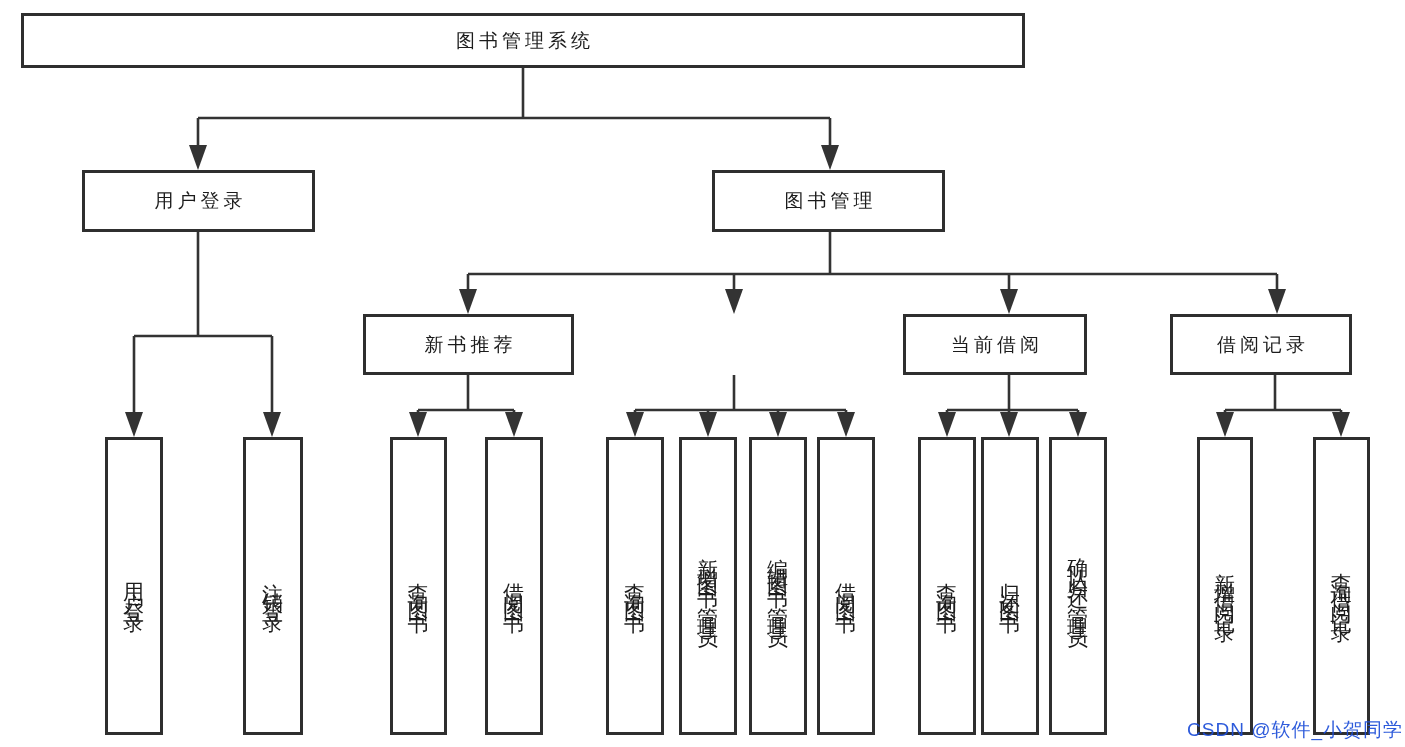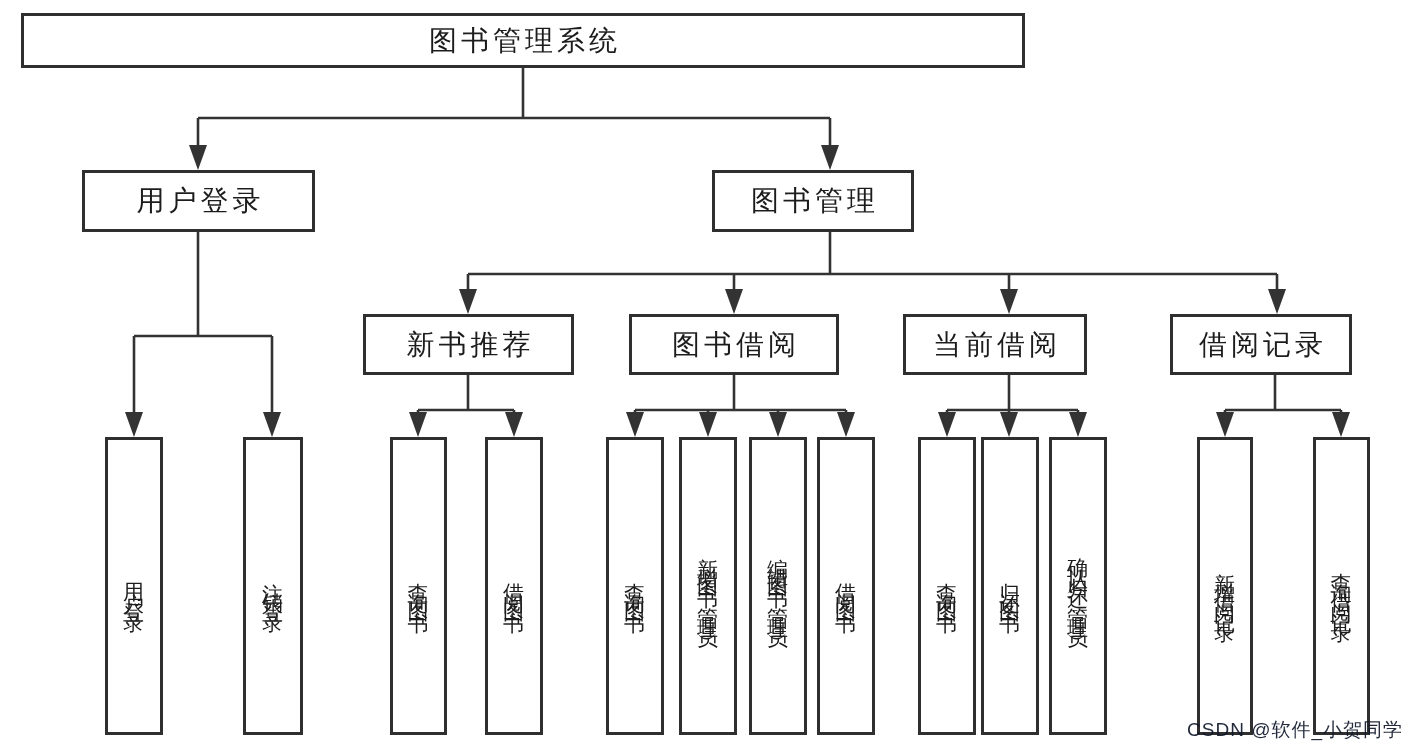--- a/index.html
+++ b/index.html
@@ -5,28 +5,28 @@
   html,body{margin:0;padding:0;background:#ffffff;}
   #canvas{
     position:relative;width:1405px;height:747px;background:#ffffff;
     font-family:"Liberation Sans","DejaVu Sans",sans-serif;color:#1c1c1c;overflow:hidden;
   }
   #connectors{position:absolute;left:0;top:0;width:1405px;height:747px;}
   .node{
     position:absolute;box-sizing:border-box;background:#ffffff;
     border:3px solid #2f2f2f;display:flex;align-items:center;justify-content:center;
   }
-  .hlabel{font-size:28px;letter-spacing:4px;white-space:nowrap;text-indent:4px;}
+  .hlabel{font-size:19px;letter-spacing:4px;white-space:nowrap;text-indent:4px;}
   .leaf .vlabel{
     writing-mode:vertical-rl;text-orientation:mixed;
     font-size:21px;letter-spacing:10px;line-height:1;white-space:nowrap;
   }
   #watermark{
     position:absolute;right:2px;bottom:4px;font-size:19px;letter-spacing:1px;
-    color:#0f172a;opacity:.92;white-space:nowrap;
+    color:#1d4ed8;opacity:.92;white-space:nowrap;
   }
 </style>
 </head>
 <body>
 
 <div id="canvas">
 
   <svg id="connectors" width="1405" height="747" viewBox="0 0 1405 747" xmlns="http://www.w3.org/2000/svg">
     <g stroke="#333333" stroke-width="2.6" fill="none">
 
@@ -93,29 +93,26 @@
     </g>
   </svg>
 
   <div class="node" style="left:21px;top:13px;width:1004px;height:55px;">
     <span class="hlabel">图书管理系统</span>
   </div>
 
   <div class="node" style="left:82px;top:170px;width:233px;height:62px;">
     <span class="hlabel">用户登录</span>
   </div>
-  <div class="node" style="left:712px;top:170px;width:202px;height:62px;">
+  <div class="node" style="left:712px;top:170px;width:233px;height:62px;">
     <span class="hlabel">图书管理</span>
   </div>
 
   <div class="node" style="left:363px;top:314px;width:211px;height:61px;">
     <span class="hlabel">新书推荐</span>
-  </div>
-  <div class="node" style="left:629px;top:314px;width:210px;height:61px;">
-    <span class="hlabel">图书借阅</span>
   </div>
   <div class="node" style="left:903px;top:314px;width:184px;height:61px;">
     <span class="hlabel">当前借阅</span>
   </div>
   <div class="node" style="left:1170px;top:314px;width:182px;height:61px;">
     <span class="hlabel">借阅记录</span>
   </div>
 
   <div class="node leaf" style="left:105px;top:437px;width:58px;height:298px;">
     <span class="vlabel">用户登录</span>

